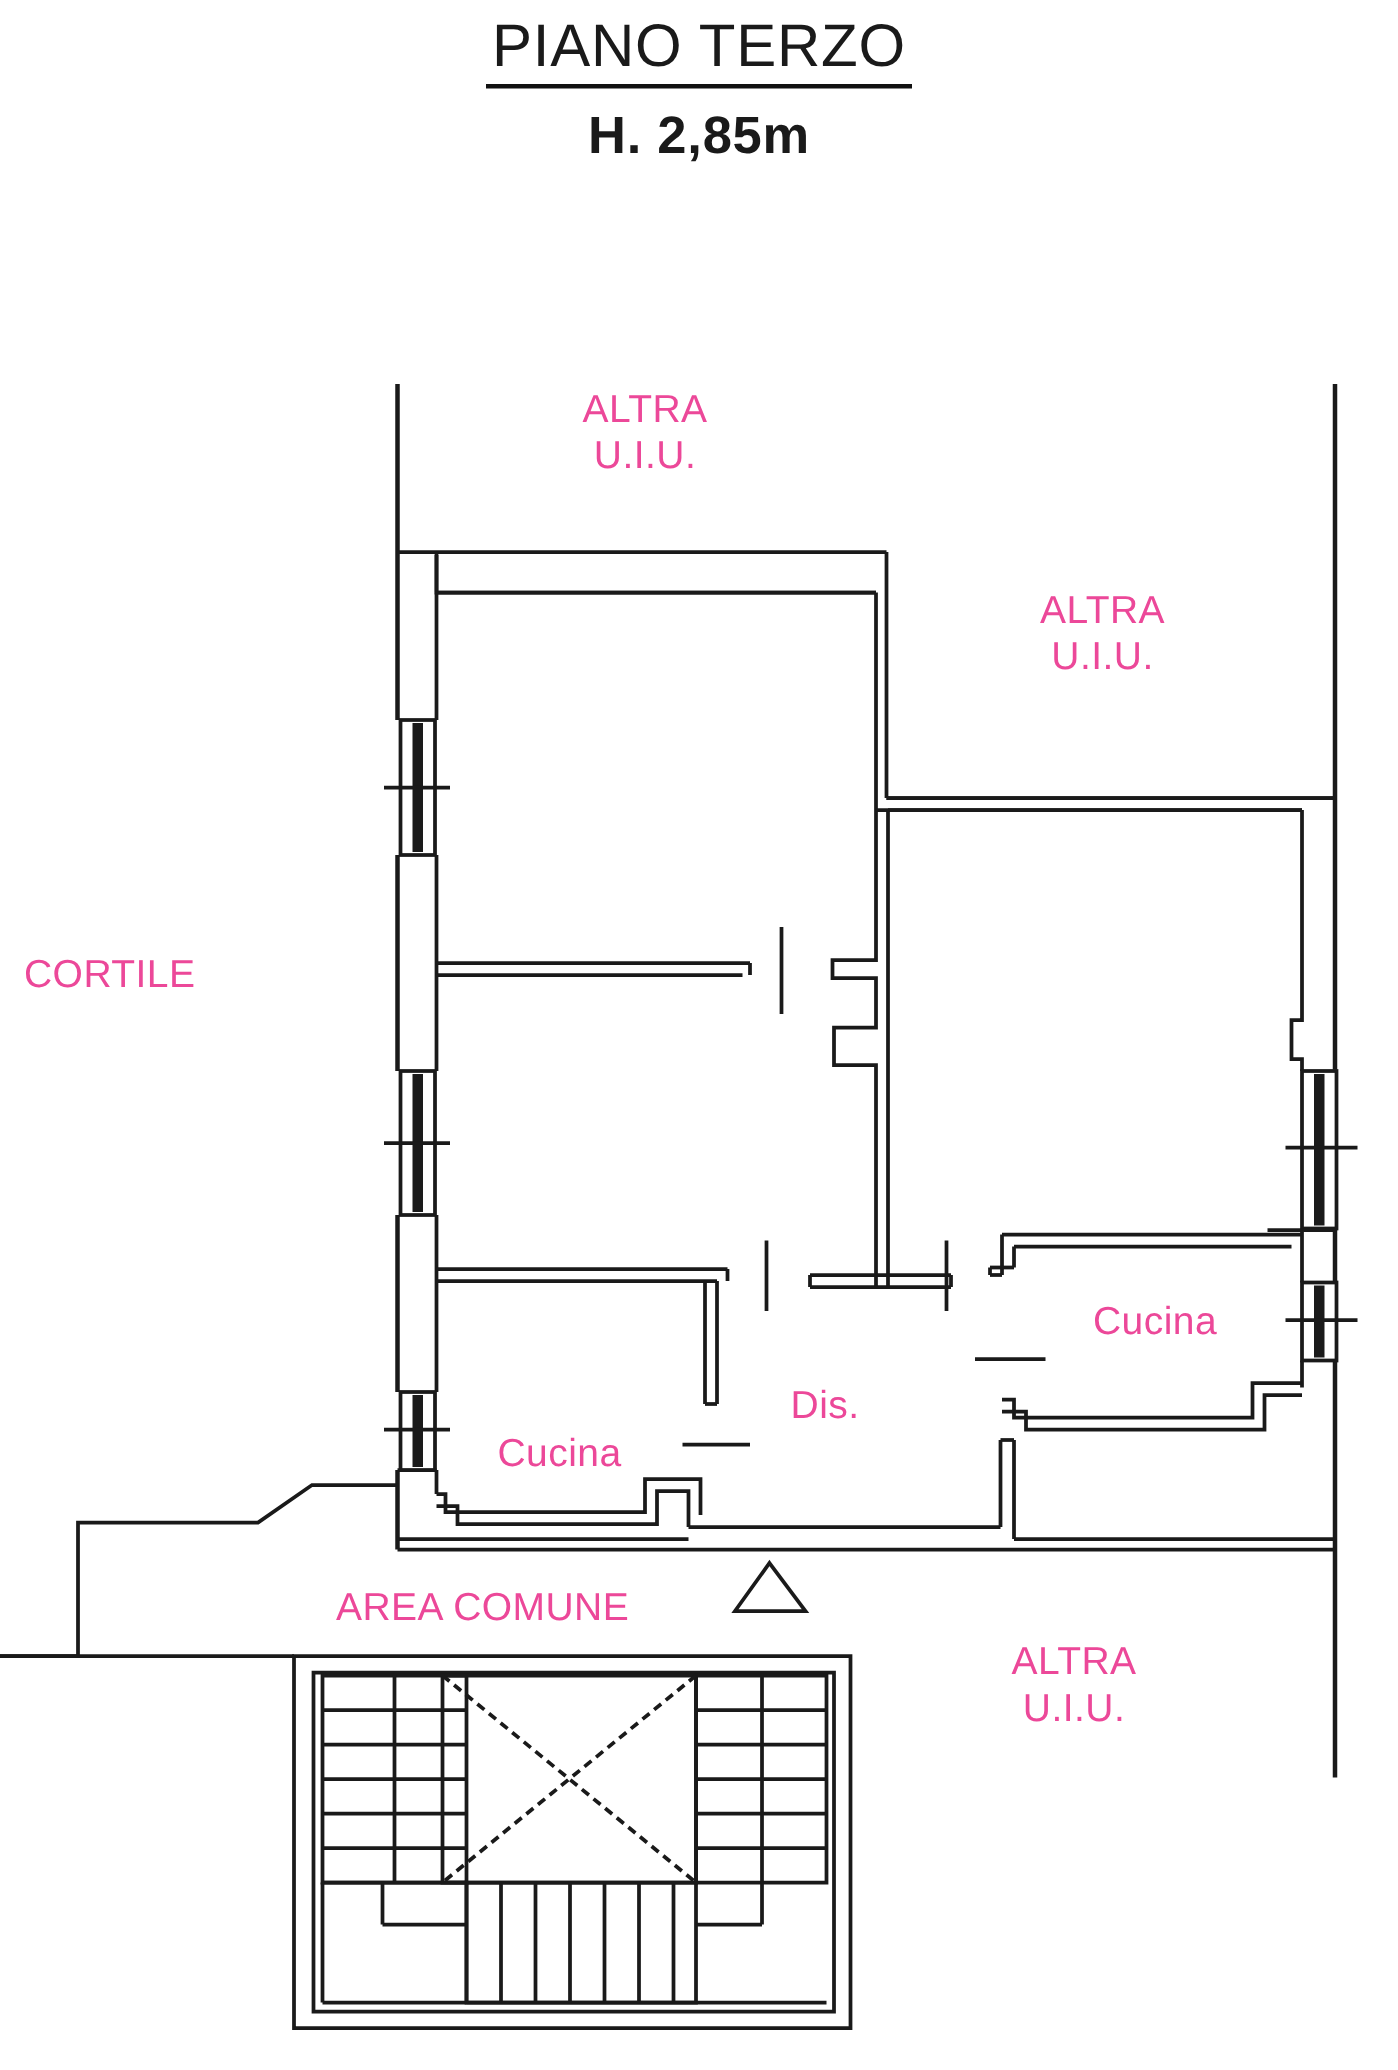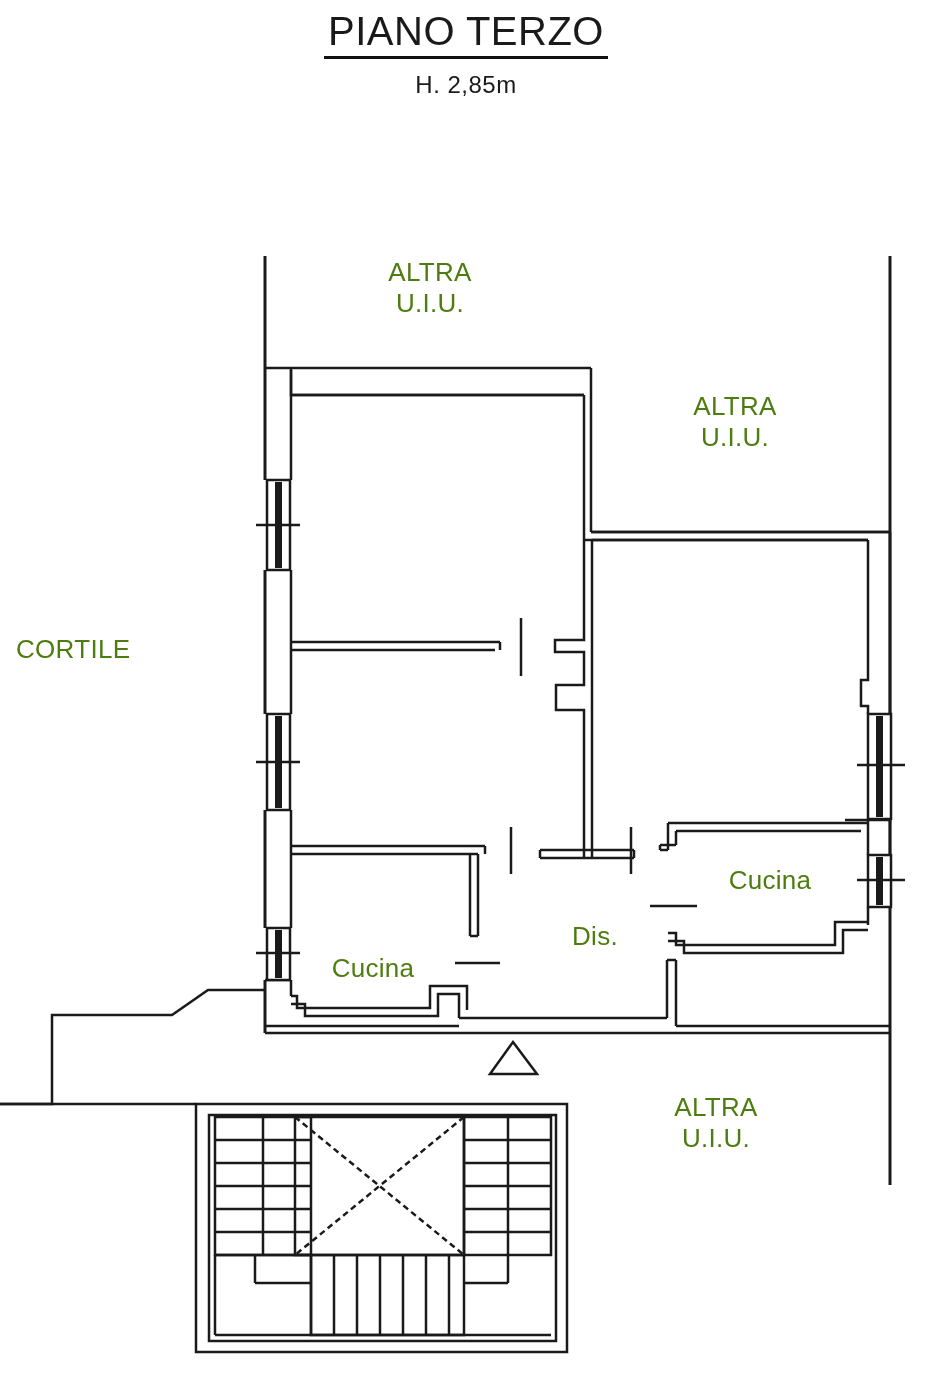--- a/index.html
+++ b/index.html
@@ -31,40 +31,40 @@
   #plan-title {
     font-size: 40px;
     letter-spacing: 0.5px;
     font-weight: 400;
     line-height: 1.15;
     display: inline-block;
     border-bottom: 3px solid #111;
     padding: 0 4px 2px 4px;
   }
   #plan-subtitle {
-    font-size: 24px;
-    font-weight: 400;
+    font-size: 35px;
+    font-weight: 700;
     margin-top: 12px;
     letter-spacing: 0.5px;
   }
   svg#floorplan {
     position: absolute;
     top: 0;
     left: 0;
     width: 932px;
     height: 1380px;
     display: block;
   }
   .lbl {
     position: absolute;
     font-size: 26px;
     line-height: 1.18;
     white-space: pre;
     letter-spacing: 0.3px;
-    color: #4d7c0f;
+    color: #ec4899;
   }
   .lbl.center { text-align: center; transform: translateX(-50%); }
 </style>
 </head>
 <body>
 
 <div id="plan-root">
 
   <div class="title-block">
     <div id="plan-title">PIANO TERZO</div>
@@ -298,18 +298,19 @@
 U.I.U.</div>
 
   <div class="lbl center" style="left:735px; top:391px;">ALTRA
 U.I.U.</div>
 
   <div class="lbl center" style="left:716px; top:1092px;">ALTRA
 U.I.U.</div>
 
   <div class="lbl center" style="left:373px; top:953px;">Cucina</div>
 
-  <div class="lbl center" style="left:595px; top:921px;">Dis.</div>
+  <div class="lbl center" style="left:550px; top:921px;">Dis.</div>
 
   <div class="lbl center" style="left:770px; top:865px;">Cucina</div>
 
+  <div class="lbl" style="left:224px; top:1056px;">AREA COMUNE</div>
 
 </div>
 
 </body></html>

